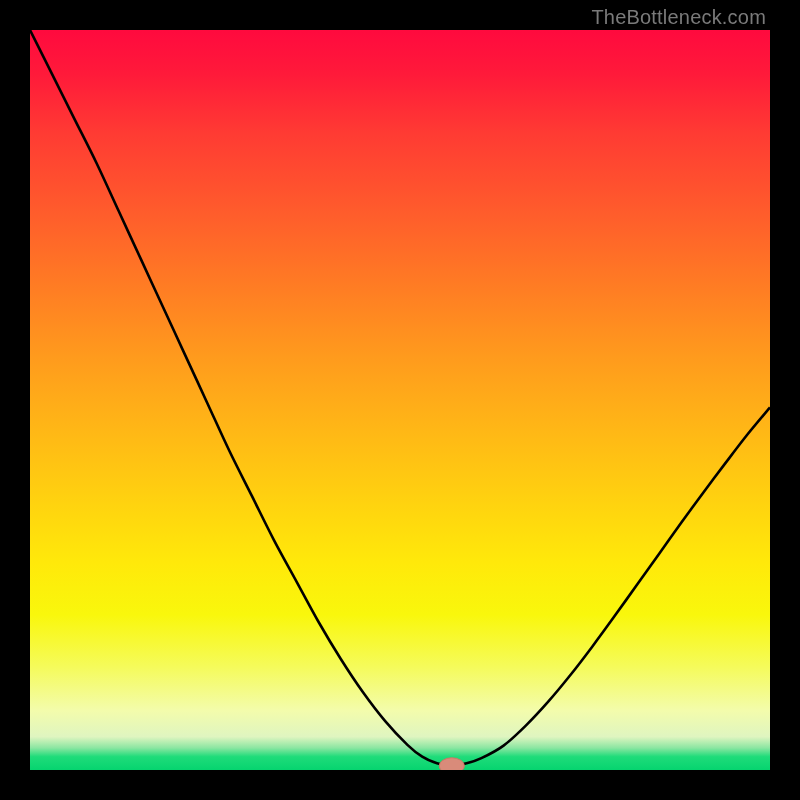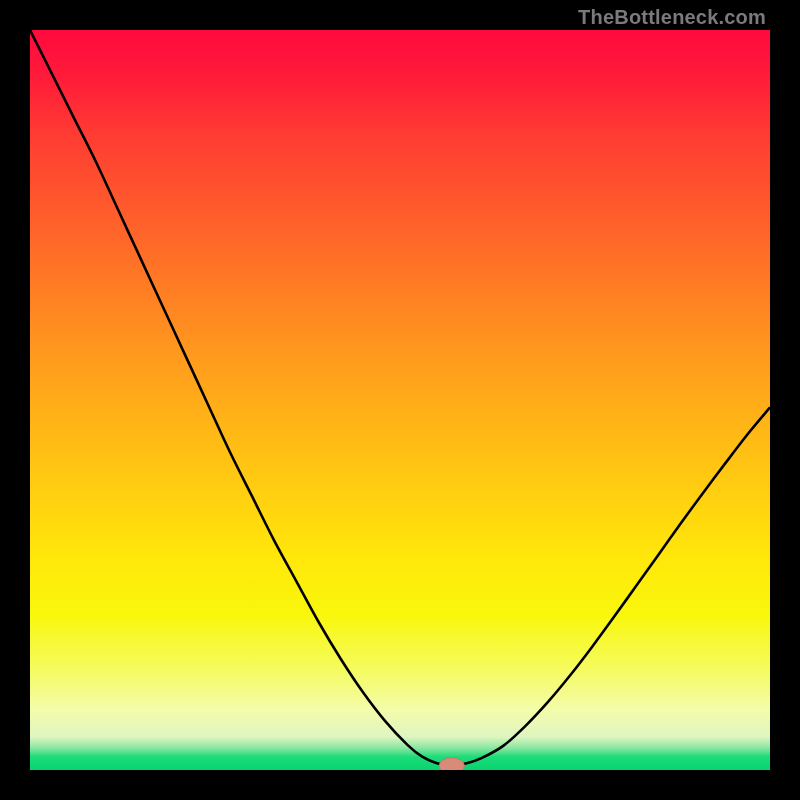--- a/index.html
+++ b/index.html
@@ -43,21 +43,21 @@
       #1fdc7a 98.2%,
       #06d46f 100%
     );
   }
   .watermark {
     position: absolute;
     top: 6px;
     right: 34px;
     color: #7a7a7a;
     font-size: 20px;
-    font-weight: 700;
+    font-weight: 400;
     letter-spacing: 0.2px;
     user-select: none;
   }
   .curve-svg {
     position: absolute;
     left: 0;
     top: 0;
     width: 740px;
     height: 740px;
     pointer-events: none;

